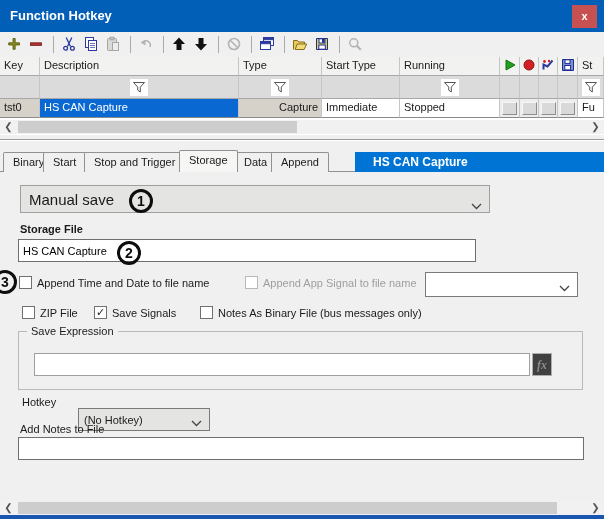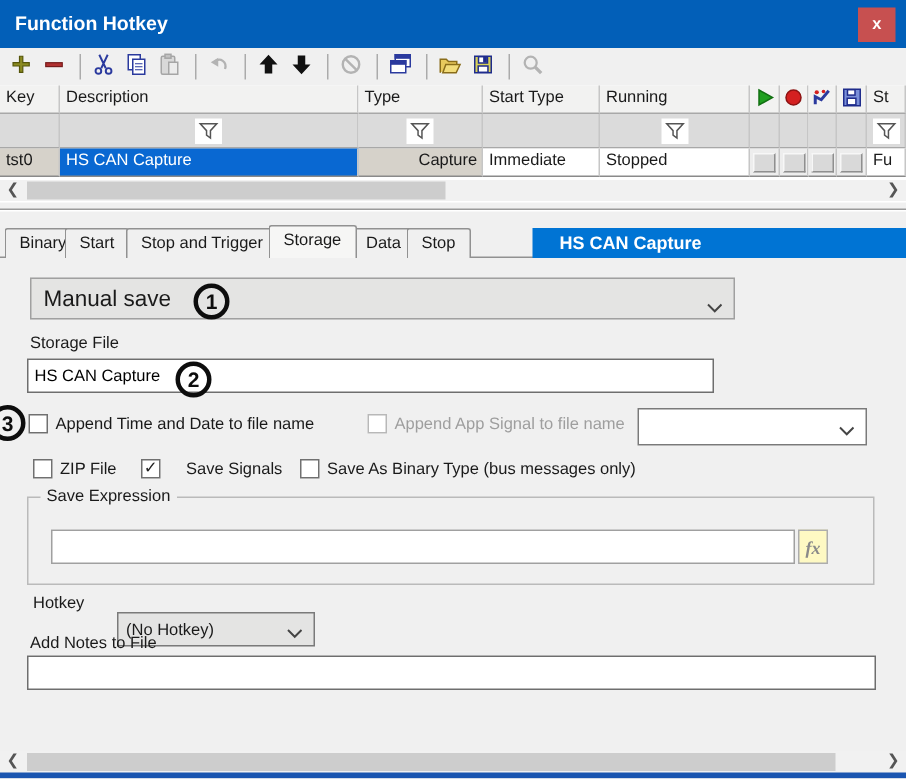--- a/index.html
+++ b/index.html
@@ -58,21 +58,21 @@
   .combo-white { background:#fff; border:1px solid #7a7a7a; }
   .txtinput { position:absolute; background:#fff; border:1px solid #6e6e6e; font-family:"Liberation Sans","DejaVu Sans",sans-serif;
               font-size:11px; padding:0 4px; }
   .lbl { position:absolute; font-size:11px; }
   .cb { position:absolute; width:13px; height:13px; background:#fff; border:1px solid #707070; text-align:center; }
   .cb .mark { display:block; font-size:11px; font-weight:bold; line-height:11px; color:#222; }
   .cb.disabled { border-color:#b8b8b8; }
   .lbl.disabled { color:#9e9e9e; }
   .groupbox { position:absolute; border:1px solid #bababa; }
   .groupbox .legend { position:absolute; left:8px; top:-7px; background:#f0f0f0; padding:0 4px; }
-  .fx-btn { position:absolute; background:#fef9c3; border:1px solid #adadad; color:#8a8a8a;
+  .fx-btn { position:absolute; background:#404040; border:1px solid #adadad; color:#8a8a8a;
             font-family:"Liberation Serif","DejaVu Serif",serif; font-style:italic; font-weight:bold;
             font-size:12px; text-align:center; }
 
   
   .ann { position:absolute; width:24px; height:24px; border:3px solid #0d0d0d; border-radius:50%;
          font-size:14px; font-weight:bold; color:#0d0d0d; display:flex; align-items:center; justify-content:center;
          z-index:10; background:transparent; }
 
   .bottom-border { position:absolute; left:0; top:515px; width:604px; height:4px; background:#1A55B0; }
 </style>
@@ -291,35 +291,35 @@
 
   <div class="mid-sep"></div>
 
   <div class="tabstrip">
     <div class="tab-baseline"></div>
     <div class="tab" style="left:3px;">Binary</div>
     <div class="tab" style="left:43px;">Start</div>
     <div class="tab" style="left:84px;">Stop and Trigger</div>
     <div class="tab active" style="left:179px;">Storage</div>
     <div class="tab" style="left:234px;">Data</div>
-    <div class="tab" style="left:271px;">Stop</div>
+    <div class="tab" style="left:271px;">Append</div>
   </div>
   <div class="detail-header">HS CAN Capture</div>
 
   <div class="panel">
 
     <div class="combo" style="left:20px;top:13px;width:470px;height:28px;font-size:15px;padding-left:8px;">
       <span>Manual save</span>
       <span class="chev"><svg width="11" height="7" viewBox="0 0 11 7">
             <polyline points="1,1 5.5,5.5 10,1" fill="none" stroke="#444" stroke-width="1.3"></polyline>
           </svg></span>
     </div>
     <div class="ann" style="left:129px;top:17px;">1</div>
 
-    <div class="lbl" style="left:20px;top:51px;">Storage File</div>
+    <div class="lbl" style="left:20px;top:51px;font-weight:bold;">Storage File</div>
     <input class="txtinput" style="left: 18px; top: 67px; width: 458px; height: 23px;" value="HS CAN Capture">
     <div class="ann" style="left:117px;top:69px;">2</div>
 
     <div class="ann" style="left:-7px;top:98px;">3</div>
     <span class="cb" style="left:19px;top:104px;">
         <span class="mark"></span>
       </span>
     <div class="lbl" style="left:37px;top:105px;">Append Time and Date to file name</div>
     <span class="cb disabled" style="left:245px;top:104px;">
         <span class="mark"></span>
@@ -332,25 +332,25 @@
           </svg></span>
     </div>
 
     <span class="cb" style="left:22px;top:134px;">
         <span class="mark"></span>
       </span>
     <div class="lbl" style="left:40px;top:135px;">ZIP File</div>
     <span class="cb" style="left:94px;top:134px;">
         <span class="mark">✓</span>
       </span>
-    <div class="lbl" style="left:124px;top:135px;">Save Signals</div>
+    <div class="lbl" style="left:112px;top:135px;">Save Signals</div>
     <span class="cb" style="left:200px;top:134px;">
         <span class="mark"></span>
       </span>
-    <div class="lbl" style="left:218px;top:135px;">Save As Binary Type (bus messages only)</div>
+    <div class="lbl" style="left:218px;top:135px;">Notes As Binary File (bus messages only)</div>
 
     <div class="groupbox" style="left:18px;top:159px;width:565px;height:59px;">
       <span class="legend">Save Expression</span>
       <input class="txtinput" style="left: 15px; top: 21px; width: 496px; height: 23px; border-color: rgb(160, 160, 160);" value="">
       <div class="fx-btn" style="left:513px;top:21px;width:20px;height:23px;line-height:23px;">fx</div>
     </div>
 
     <div class="lbl" style="left:22px;top:224px;">Hotkey</div>
     <div class="combo" style="left:78px;top:219px;width:132px;height:23px;padding-left:5px;border-color:#7a7a7a;margin-top:17px;">
       <span>(No Hotkey)</span>

